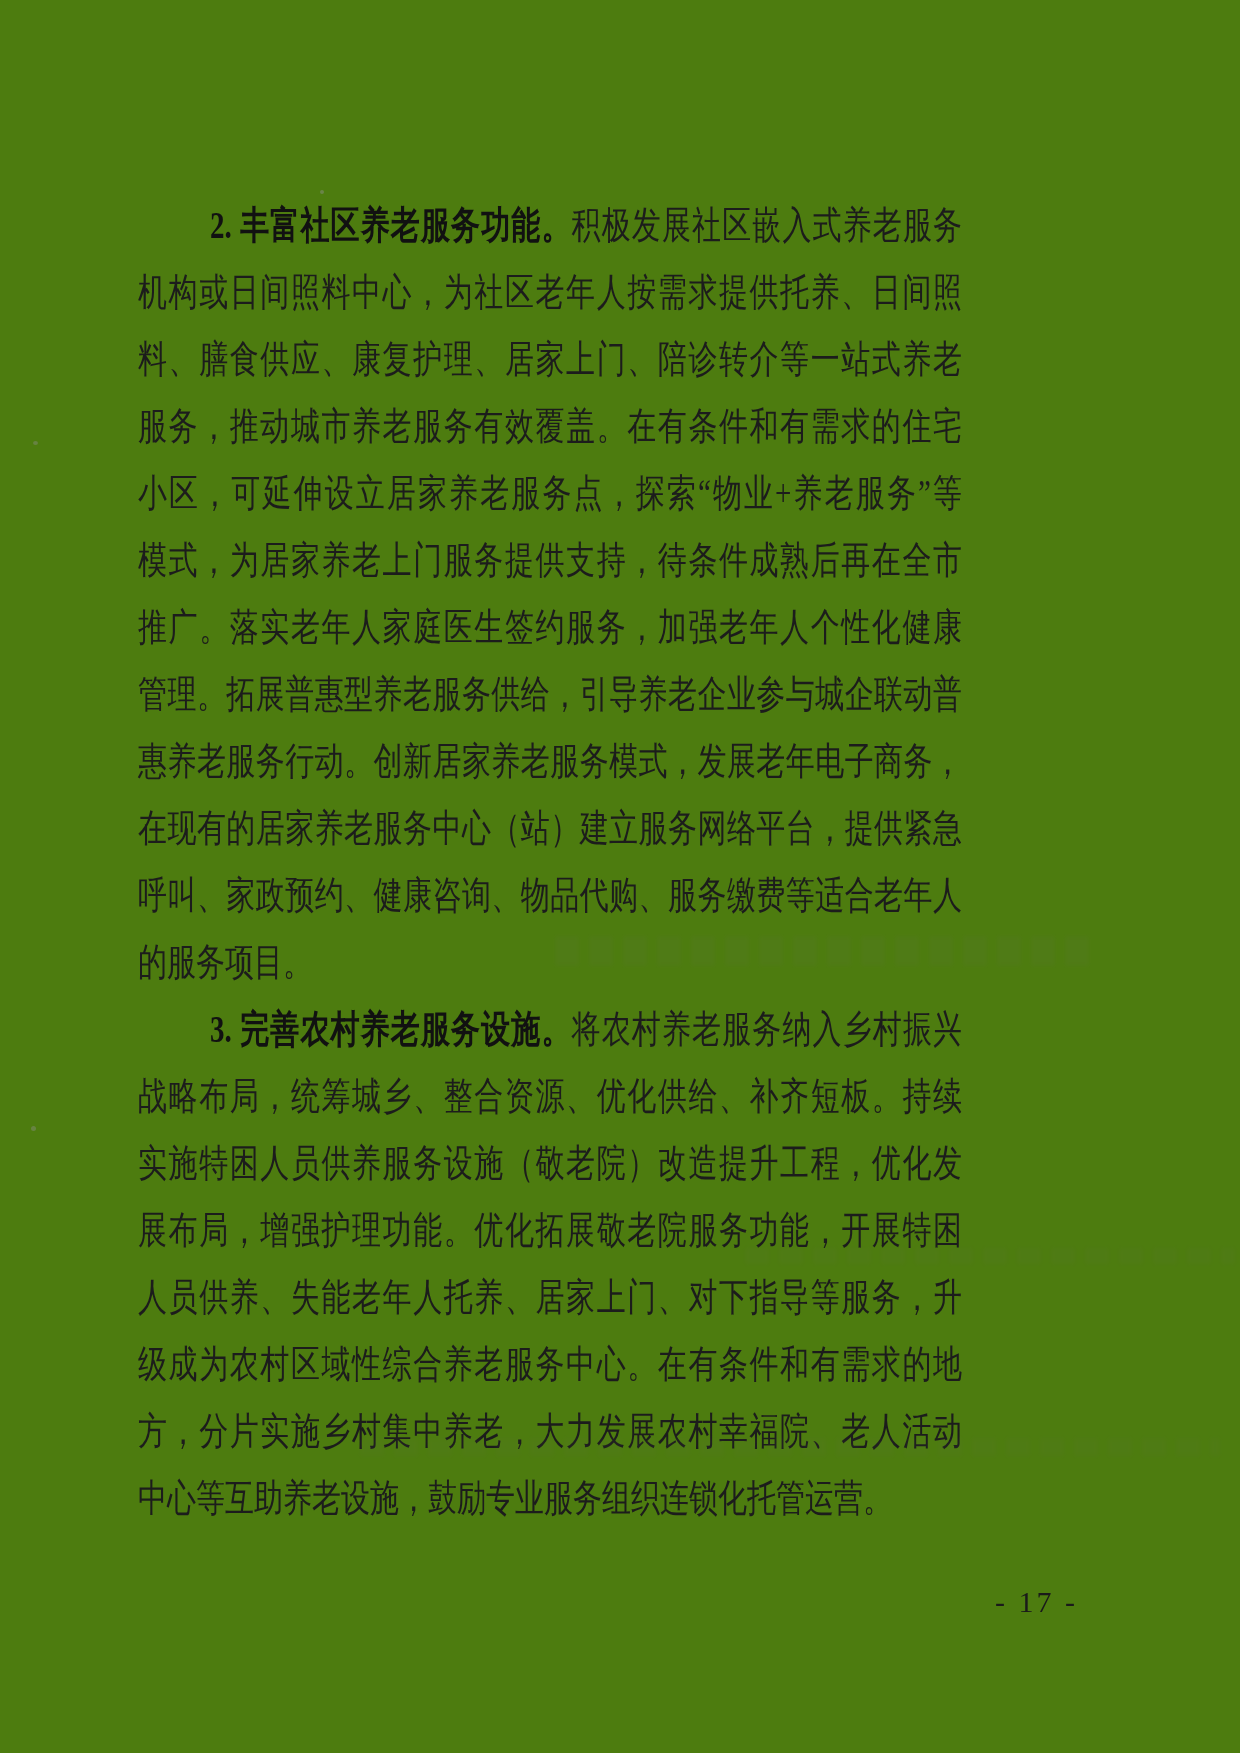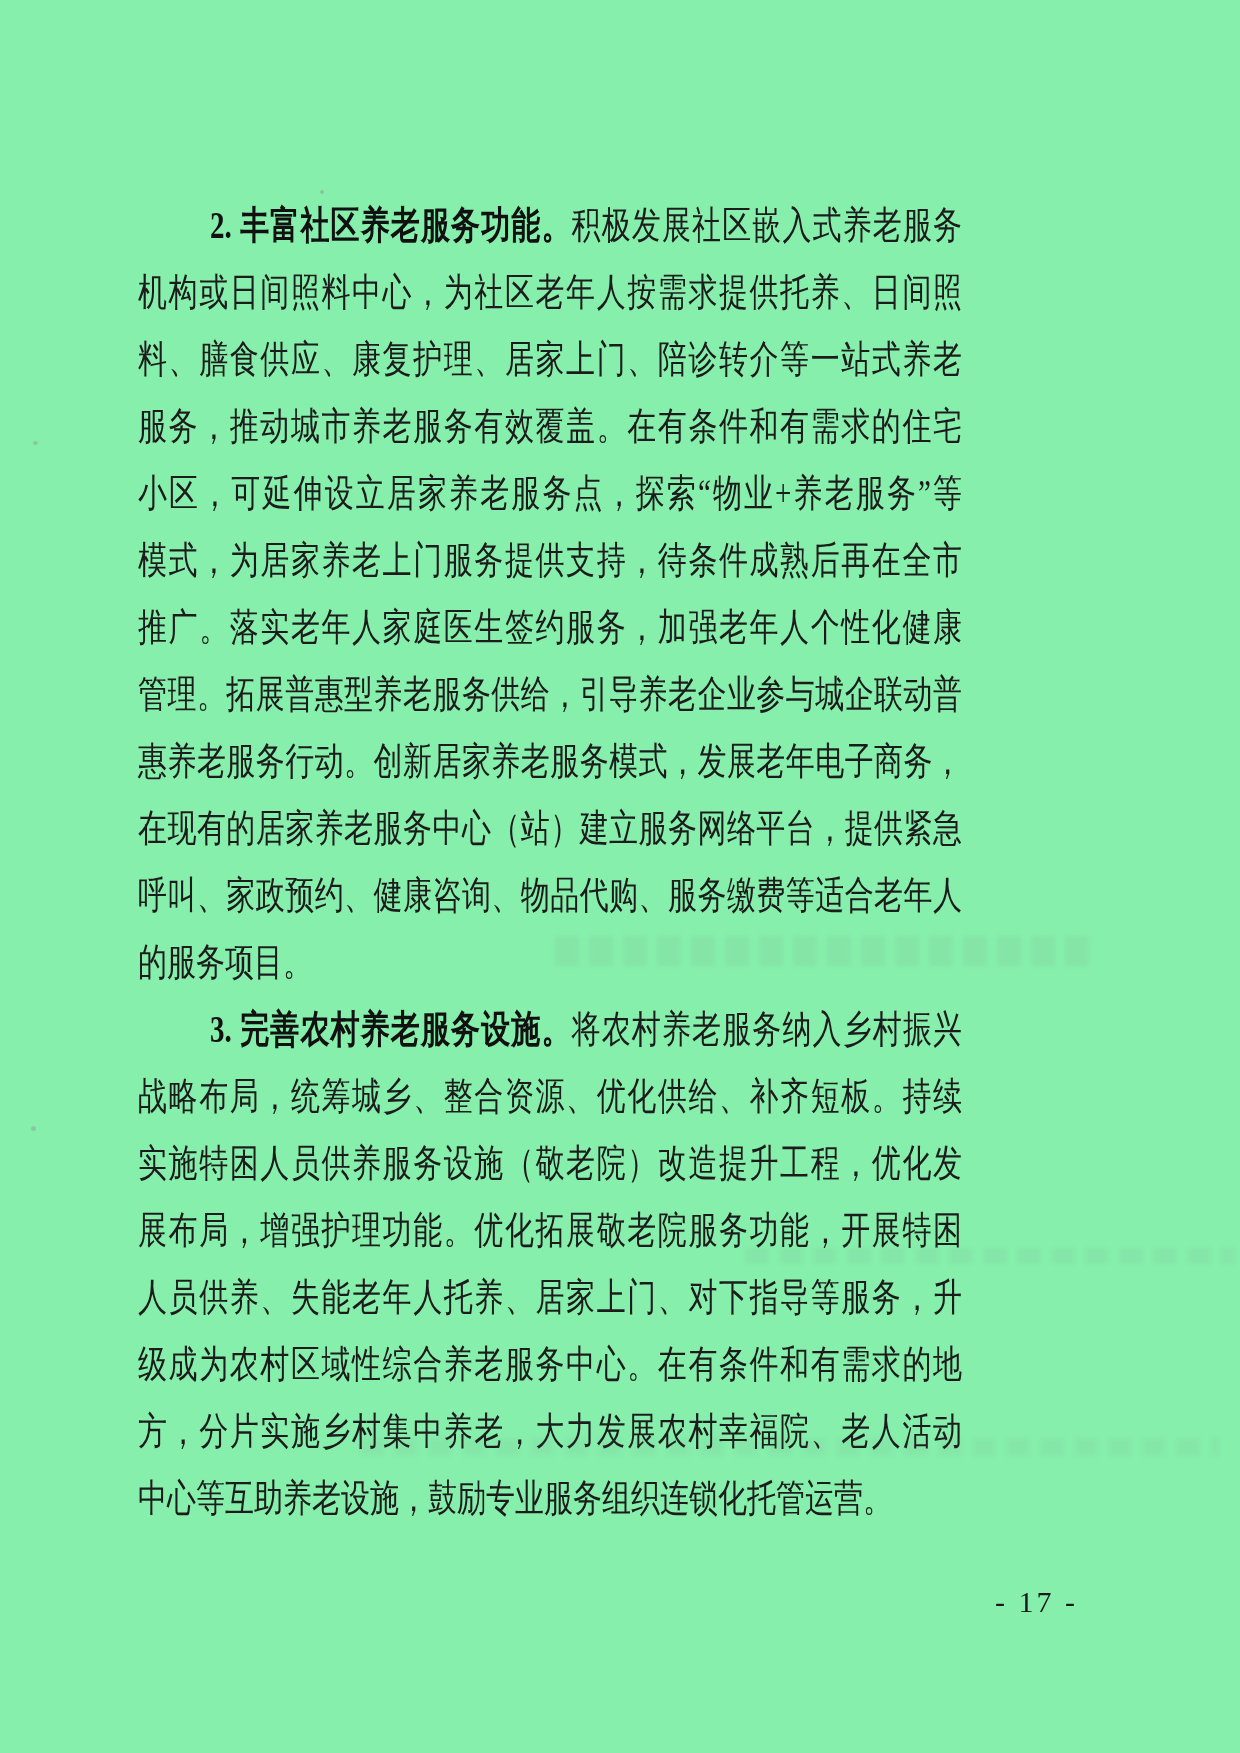--- a/index.html
+++ b/index.html
@@ -4,21 +4,21 @@
 <style>
   html,body{margin:0;padding:0;}
   body{
     width:1240px;height:1753px;
     background:#ffffff;
     font-family:"Liberation Serif","DejaVu Serif",serif;
   }
   .page{
     position:relative;
     width:1240px;height:1753px;
-    background:#86efac;
+    background:#4d7c0f;
     overflow:hidden;
     color:#1e1e1e;
   }
   .textblock{
     position:absolute;
     left:138px;
     top:192px;
     width:824px;
   }
   .line{

